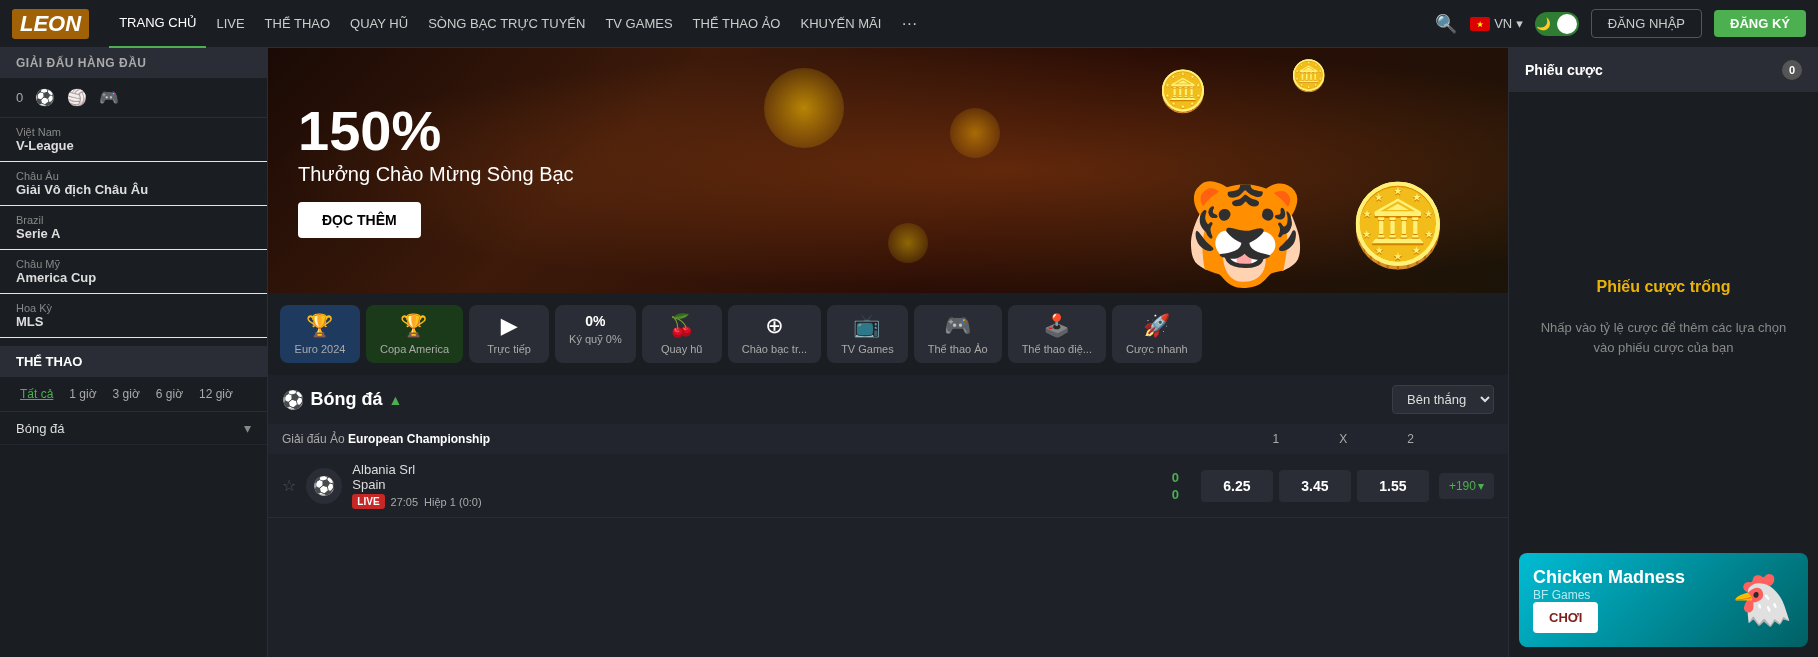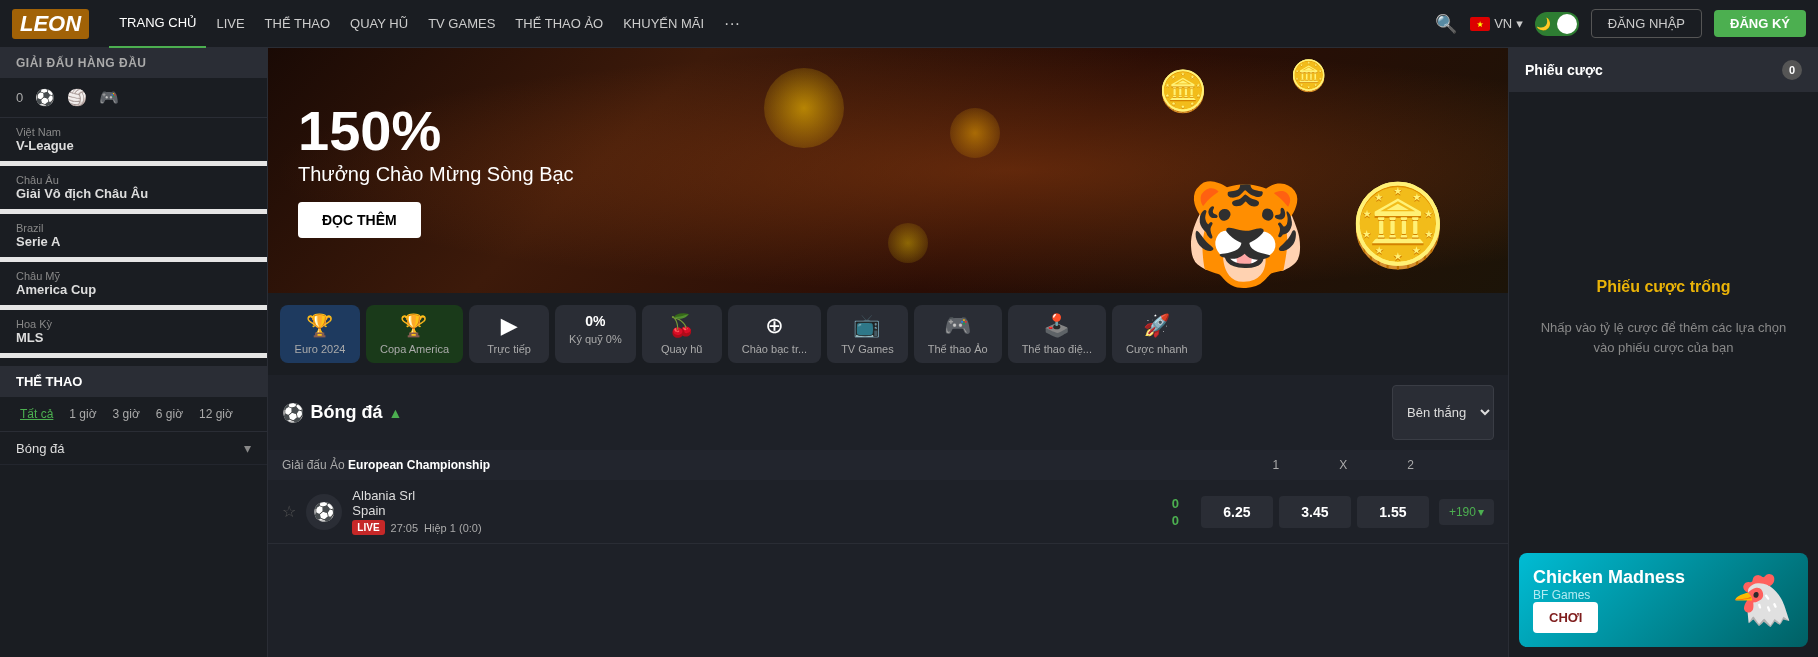--- a/index.html
+++ b/index.html
@@ -24,21 +24,21 @@
     
     .main-layout { display: flex; height: calc(100vh - 48px); overflow: hidden; }
 
     
     .sidebar { width: 268px; min-width: 268px; background: #1a1d22; border-right: 1px solid #2a2d35; overflow-y: auto; }
     .sidebar-section-title { background: #2a2d35; padding: 8px 16px; font-size: 12px; font-weight: bold; color: #aaa; text-transform: uppercase; letter-spacing: 0.5px; }
     .sidebar-sport-icons { display: flex; align-items: center; gap: 12px; padding: 10px 16px; border-bottom: 1px solid #2a2d35; }
     .sport-icon { color: #888; cursor: pointer; font-size: 16px; display: flex; align-items: center; }
     .sport-icon.active { color: #4caf50; }
     .sport-number { color: #aaa; font-size: 13px; }
-    .sidebar-league { padding: 8px 16px; border-bottom: 5px solid #e5e5e5; cursor: pointer; }
+    .sidebar-league { padding: 8px 16px; border-bottom: 1px solid #e5e5e5; cursor: pointer; }
     .sidebar-league .country { color: #888; font-size: 11px; }
     .sidebar-league .name { color: #ddd; font-size: 13px; font-weight: bold; }
     .sidebar-sport-section { background: #2a2d35; padding: 8px 16px; font-size: 13px; font-weight: bold; color: #fff; display: flex; justify-content: space-between; align-items: center; margin-top: 8px; }
     .sport-filters { display: flex; gap: 8px; padding: 8px 16px; border-bottom: 1px solid #2a2d35; }
     .filter-btn { background: transparent; border: none; color: #aaa; font-size: 12px; cursor: pointer; padding: 2px 4px; }
     .filter-btn.active { color: #4caf50; text-decoration: underline; }
     .sidebar-sub-sport { padding: 8px 16px; display: flex; justify-content: space-between; align-items: center; cursor: pointer; border-bottom: 1px solid #23262e; }
     .sidebar-sub-sport .label { color: #ddd; font-size: 13px; }
     .sidebar-sub-sport .arrow { color: #888; }
 
@@ -57,21 +57,21 @@
     .quick-links { display: flex; gap: 6px; padding: 12px; background: #1a1d22; overflow-x: auto; }
     .quick-link { background: #2a2d35; border-radius: 8px; padding: 8px 14px; display: flex; flex-direction: column; align-items: center; gap: 4px; cursor: pointer; min-width: 80px; white-space: nowrap; }
     .quick-link .ql-icon { font-size: 22px; }
     .quick-link .ql-label { font-size: 11px; color: #aaa; }
     .quick-link.ql-euro { background: #1e3a5f; }
     .quick-link.ql-copa { background: #1a3a1a; }
 
     
     .section-header { display: flex; justify-content: space-between; align-items: center; padding: 10px 14px; }
     .section-title { font-size: 18px; font-weight: bold; color: #fff; display: flex; align-items: center; gap: 6px; }
-    .sort-selector { background: #2a2d35; border: 1px solid #3a3d45; color: #ddd; padding: 18px 10px; border-radius: 4px; font-size: 13px; cursor: pointer; }
+    .sort-selector { background: #2a2d35; border: 1px solid #3a3d45; color: #ddd; padding: 5px 10px; border-radius: 4px; font-size: 13px; cursor: pointer; }
 
     
     .match-section-header { background: #22252d; padding: 8px 14px; display: flex; align-items: center; gap: 8px; }
     .match-section-label { color: #aaa; font-size: 12px; }
     .match-section-label strong { color: #fff; }
     .odds-header { display: flex; margin-left: auto; gap: 60px; padding-right: 80px; color: #aaa; font-size: 12px; }
 
     .match-row { display: flex; align-items: center; background: #1e2128; border-bottom: 1px solid #2a2d35; padding: 6px 14px; gap: 10px; min-height: 64px; }
     .fav-icon { color: #555; cursor: pointer; font-size: 16px; }
     .team-logo { width: 36px; height: 36px; background: #2a2d35; border-radius: 50%; display: flex; align-items: center; justify-content: center; font-size: 18px; }
@@ -108,20 +108,21 @@
 </head>
 <body>
 
 <div class="header">
   <div class="logo">LEON</div>
   <nav style="display:flex;align-items:center;">
     <div class="nav-item active">TRANG CHỦ</div>
     <div class="nav-item">LIVE</div>
     <div class="nav-item">THỂ THAO</div>
     <div class="nav-item">QUAY HŨ</div>
+    <div class="nav-item">SÒNG BẠC TRỰC TUYẾN</div>
     <div class="nav-item">TV GAMES</div>
     <div class="nav-item">THỂ THAO ẢO</div>
     <div class="nav-item">KHUYẾN MÃI</div>
     <div class="nav-item nav-more">···</div>
   </nav>
   <div class="header-right">
     <span class="search-icon">🔍</span>
     <div class="lang-selector">
       <span class="flag"></span>
       <span>VN</span>

